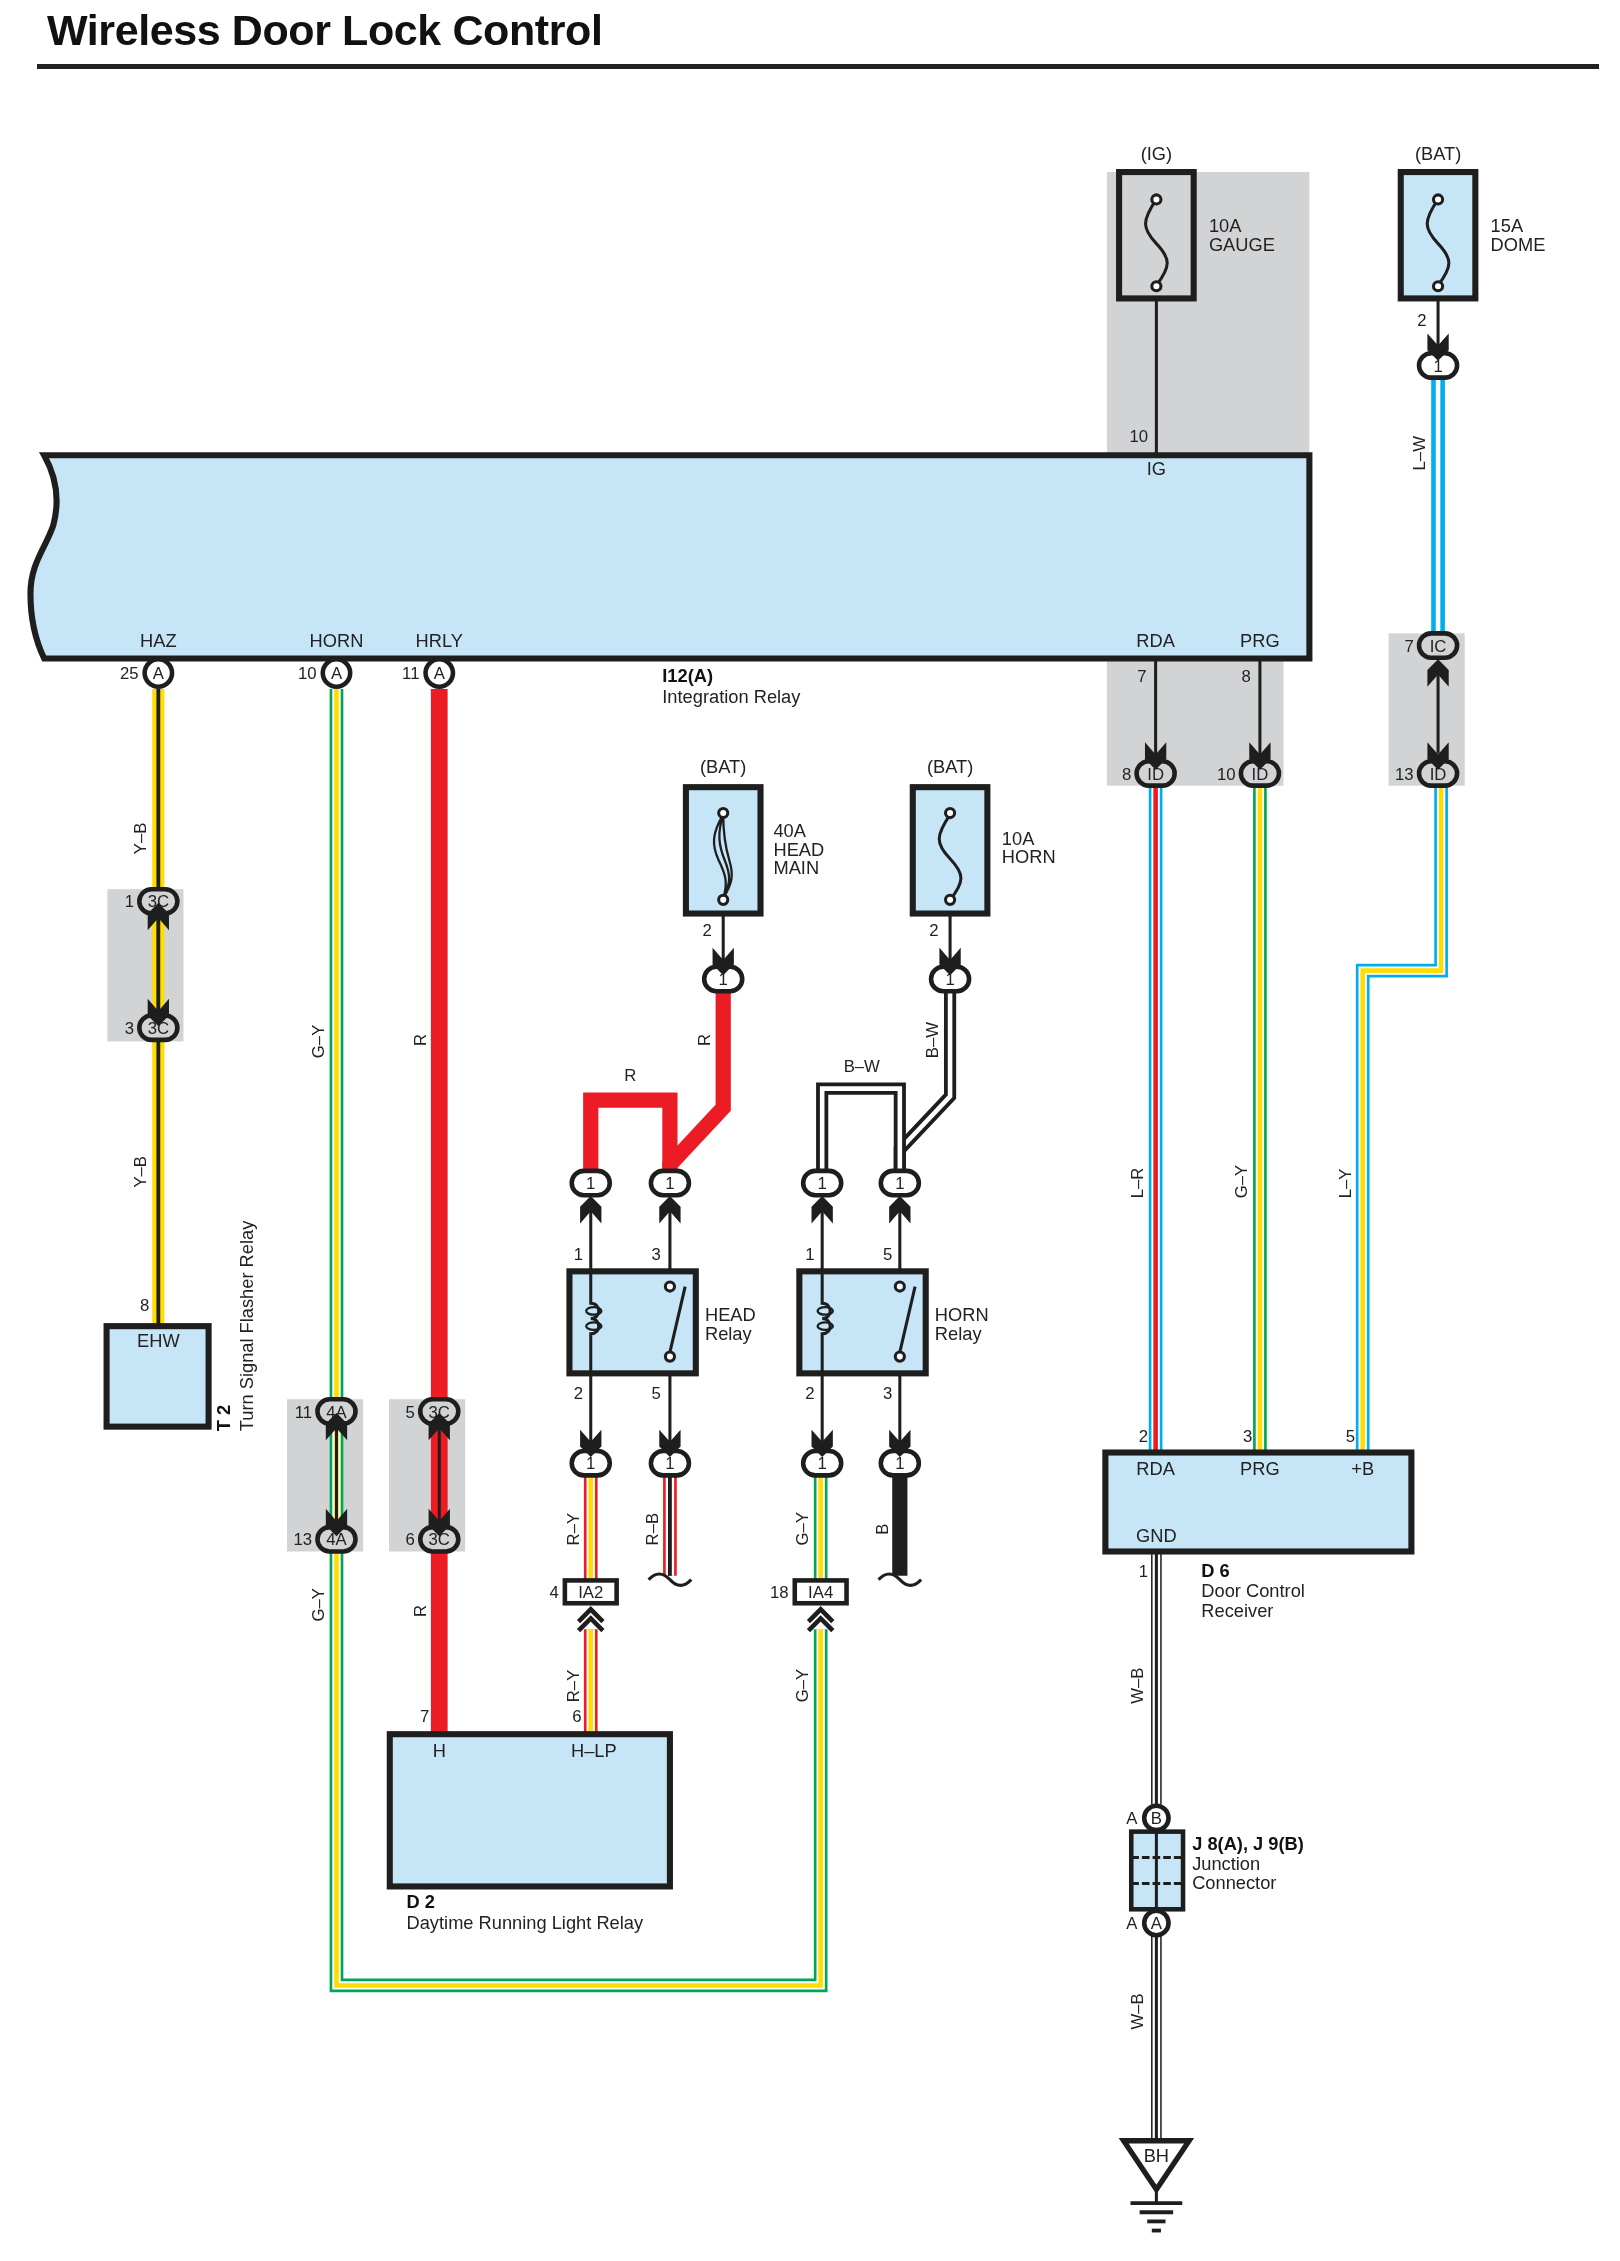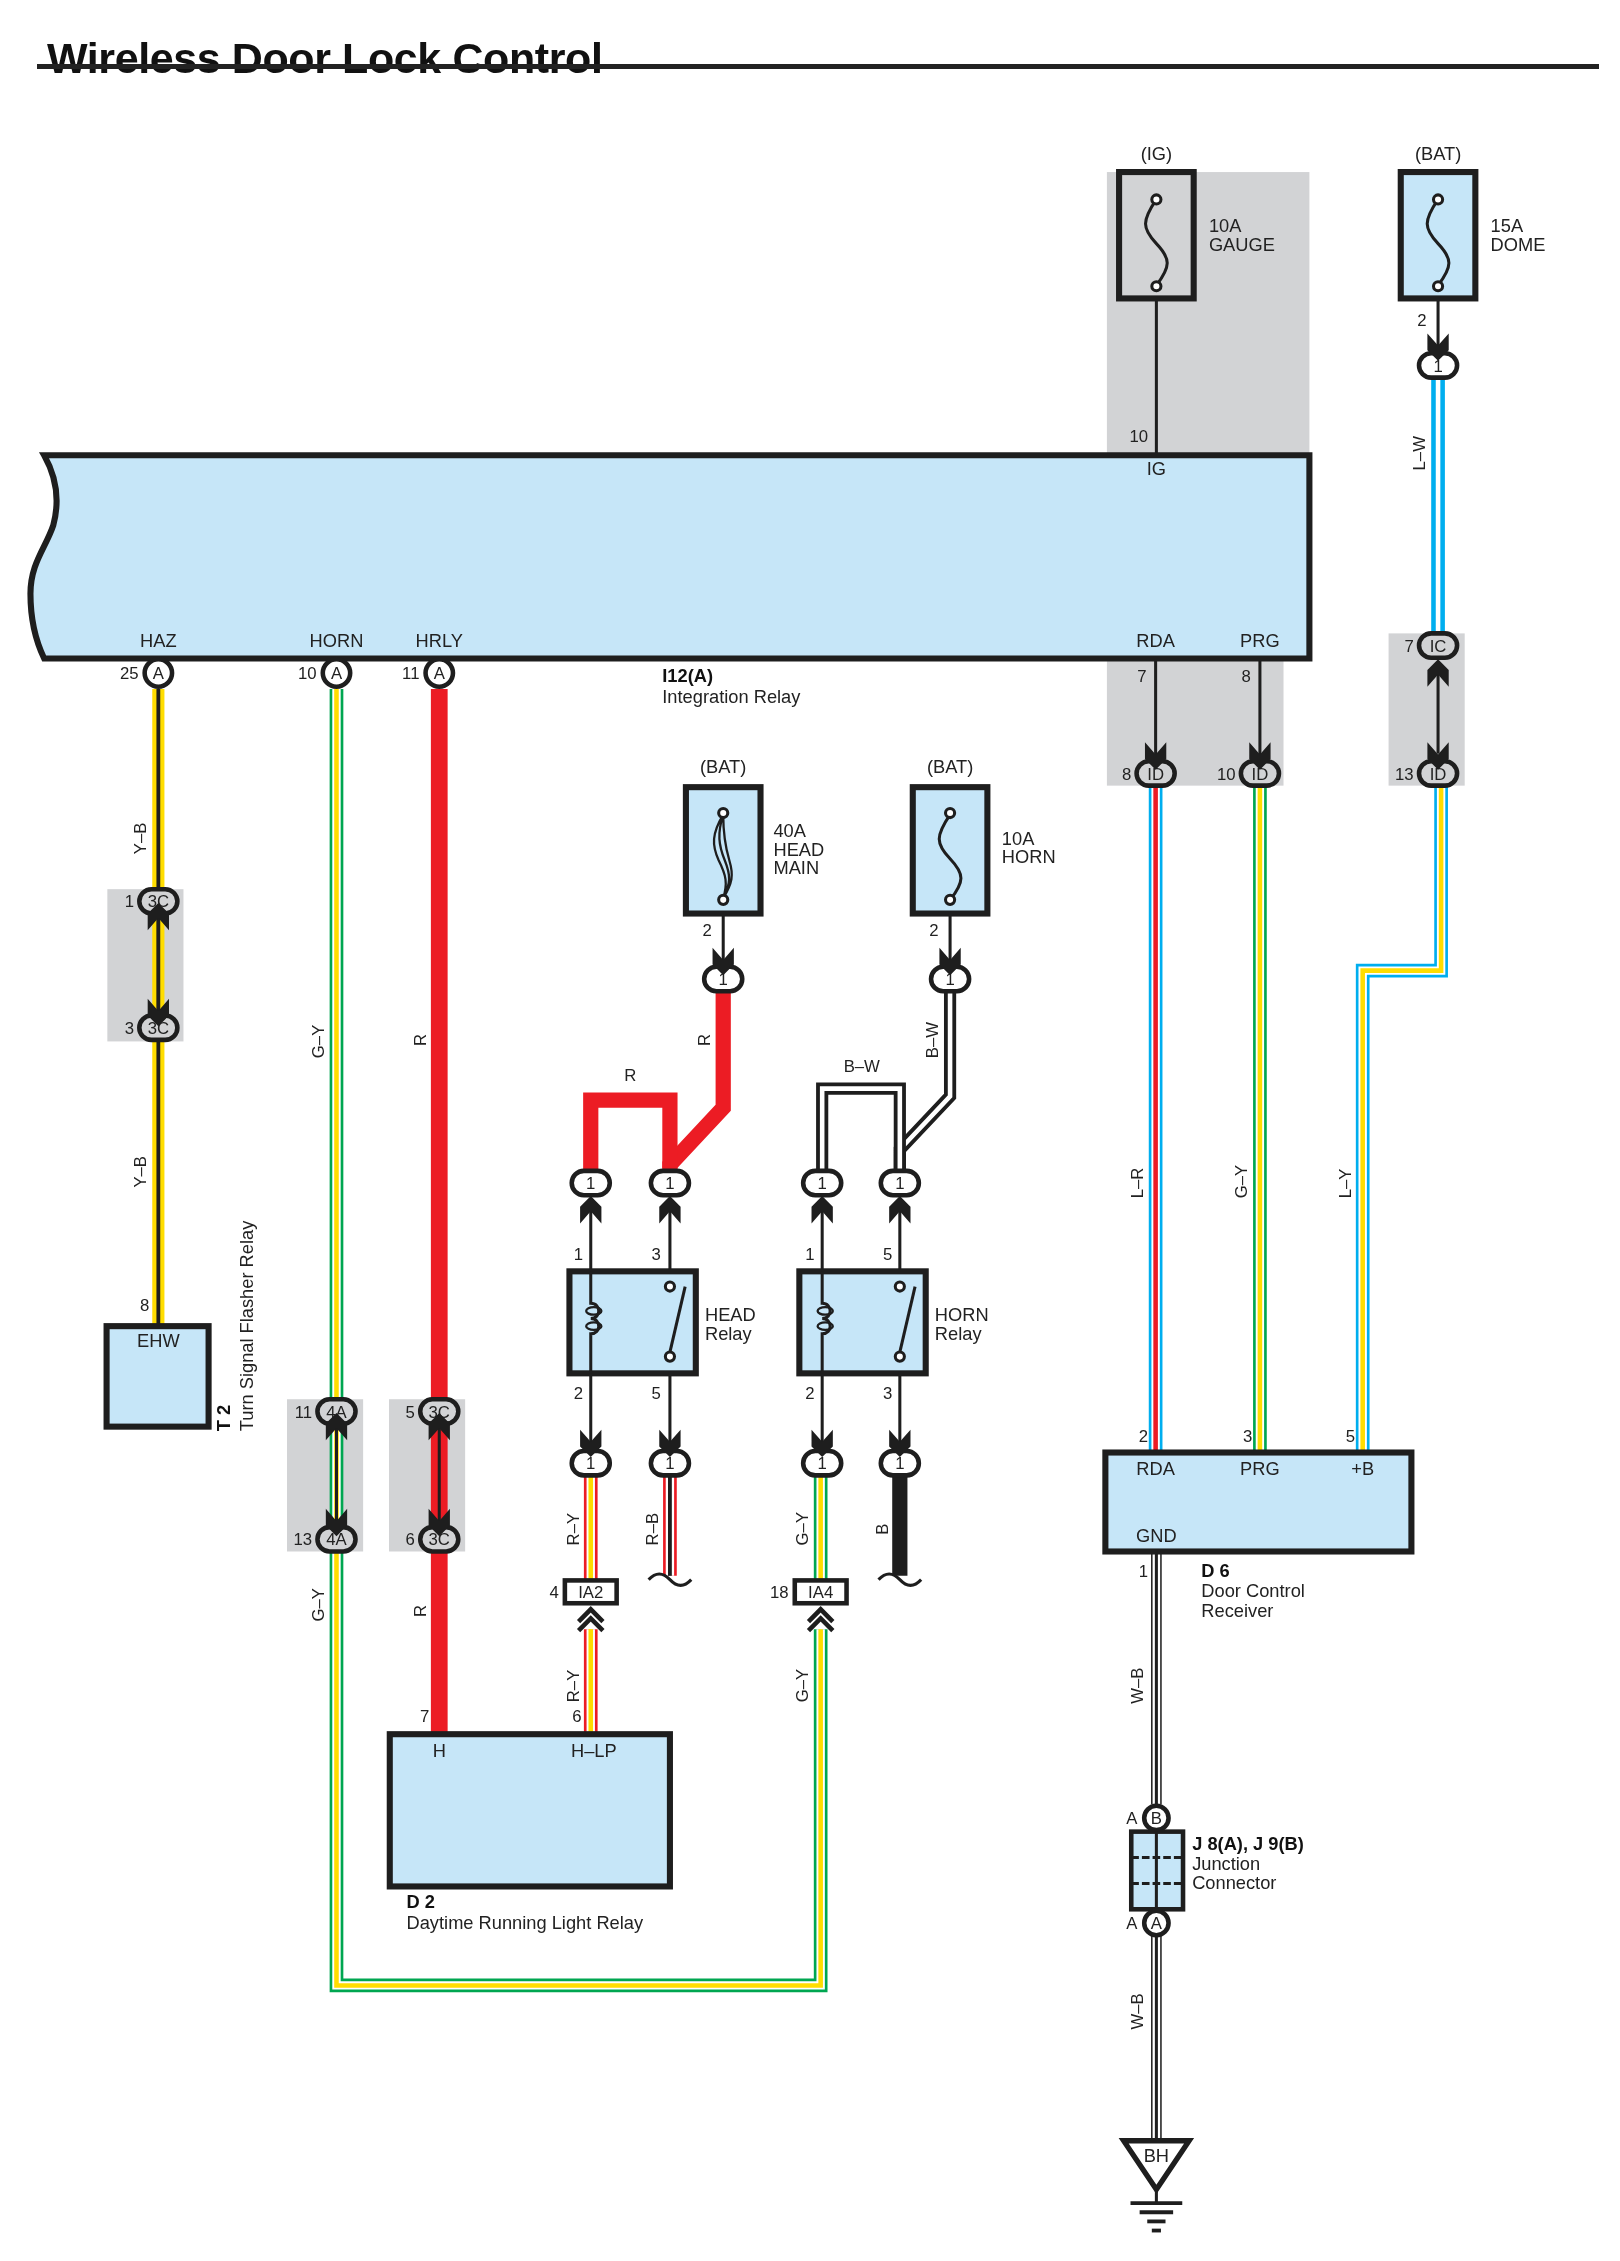--- a/index.html
+++ b/index.html
@@ -1,17 +1,17 @@
 <!DOCTYPE html>
 <html style="font-size:12px"><head>
 <meta charset="utf-8">
 <style>
   html, body { margin: 0; padding: 0; background: #ffffff; }
   body { width: 1620px; height: 2261px; position: relative; overflow: hidden; font-family: "Liberation Sans", sans-serif; }
-  #title { position: absolute; left: 47px; top: 6px; font-size: 43px; font-weight: bold; color: #111; letter-spacing: -0.4px; font-family: "Liberation Sans", sans-serif; margin-top: 28px; }
+  #title { position: absolute; left: 47px; top: 6px; font-size: 43px; font-weight: bold; color: #111; letter-spacing: -0.4px; font-family: "Liberation Sans", sans-serif; }
   #title-rule { position: absolute; left: 37px; top: 64px; width: 1562px; height: 4.6px; background: #222; }
   svg { position: absolute; left: 0; top: 0; }
   .lbl { font-family: "Liberation Sans", sans-serif; font-size: 24px; fill: #222; }
   .lbl-b { font-family: "Liberation Sans", sans-serif; font-size: 24px; fill: #111; font-weight: bold; }
   .pin { font-family: "Liberation Sans", sans-serif; font-size: 22px; fill: #222; }
   .box { fill: #c6e6f8; stroke: #1e1e1e; stroke-width: 8; }
   .shade { fill: #d2d3d5; }
   .thin { stroke: #1e1e1e; stroke-width: 4; fill: none; }
 </style>
 </head>

